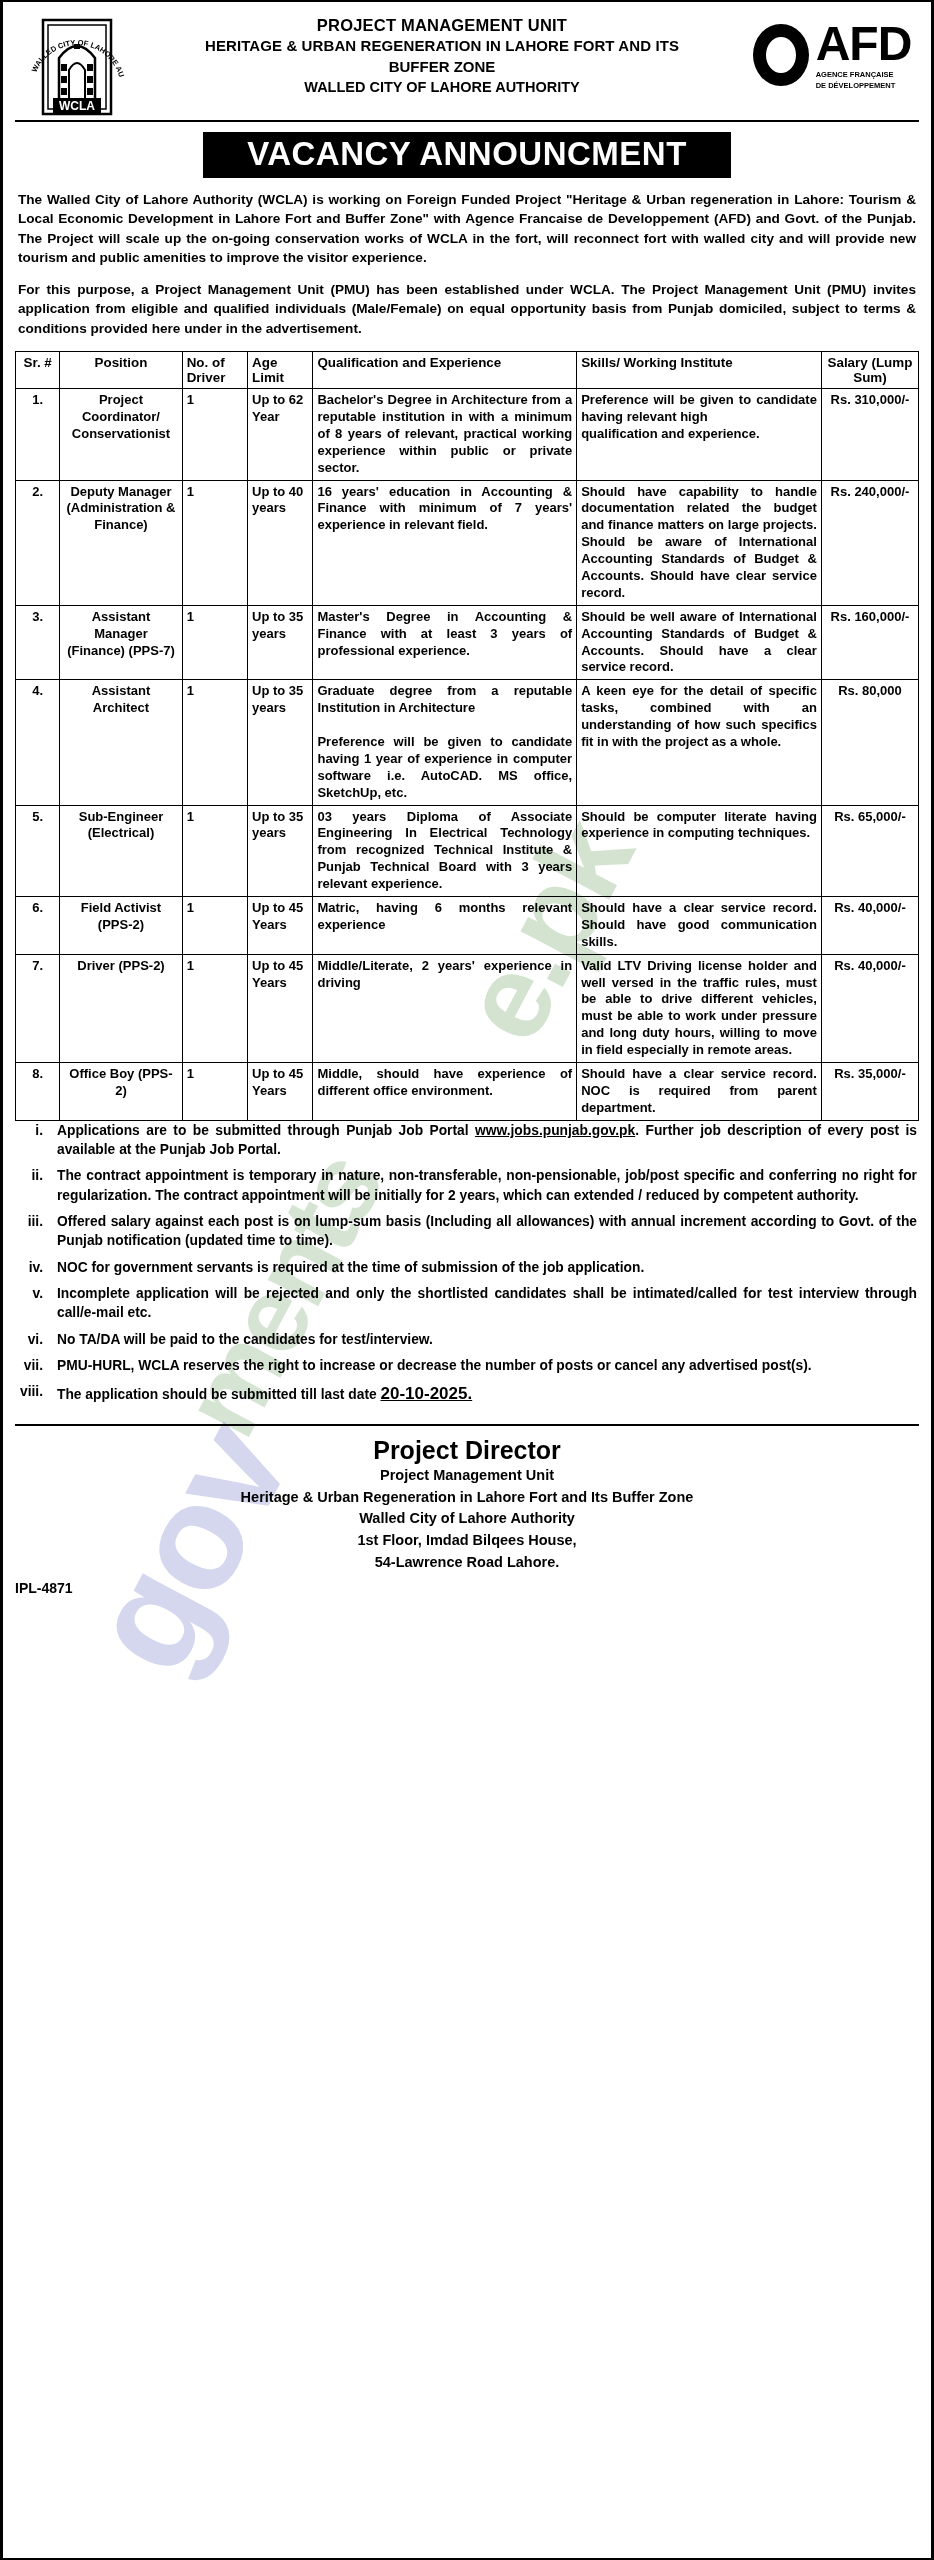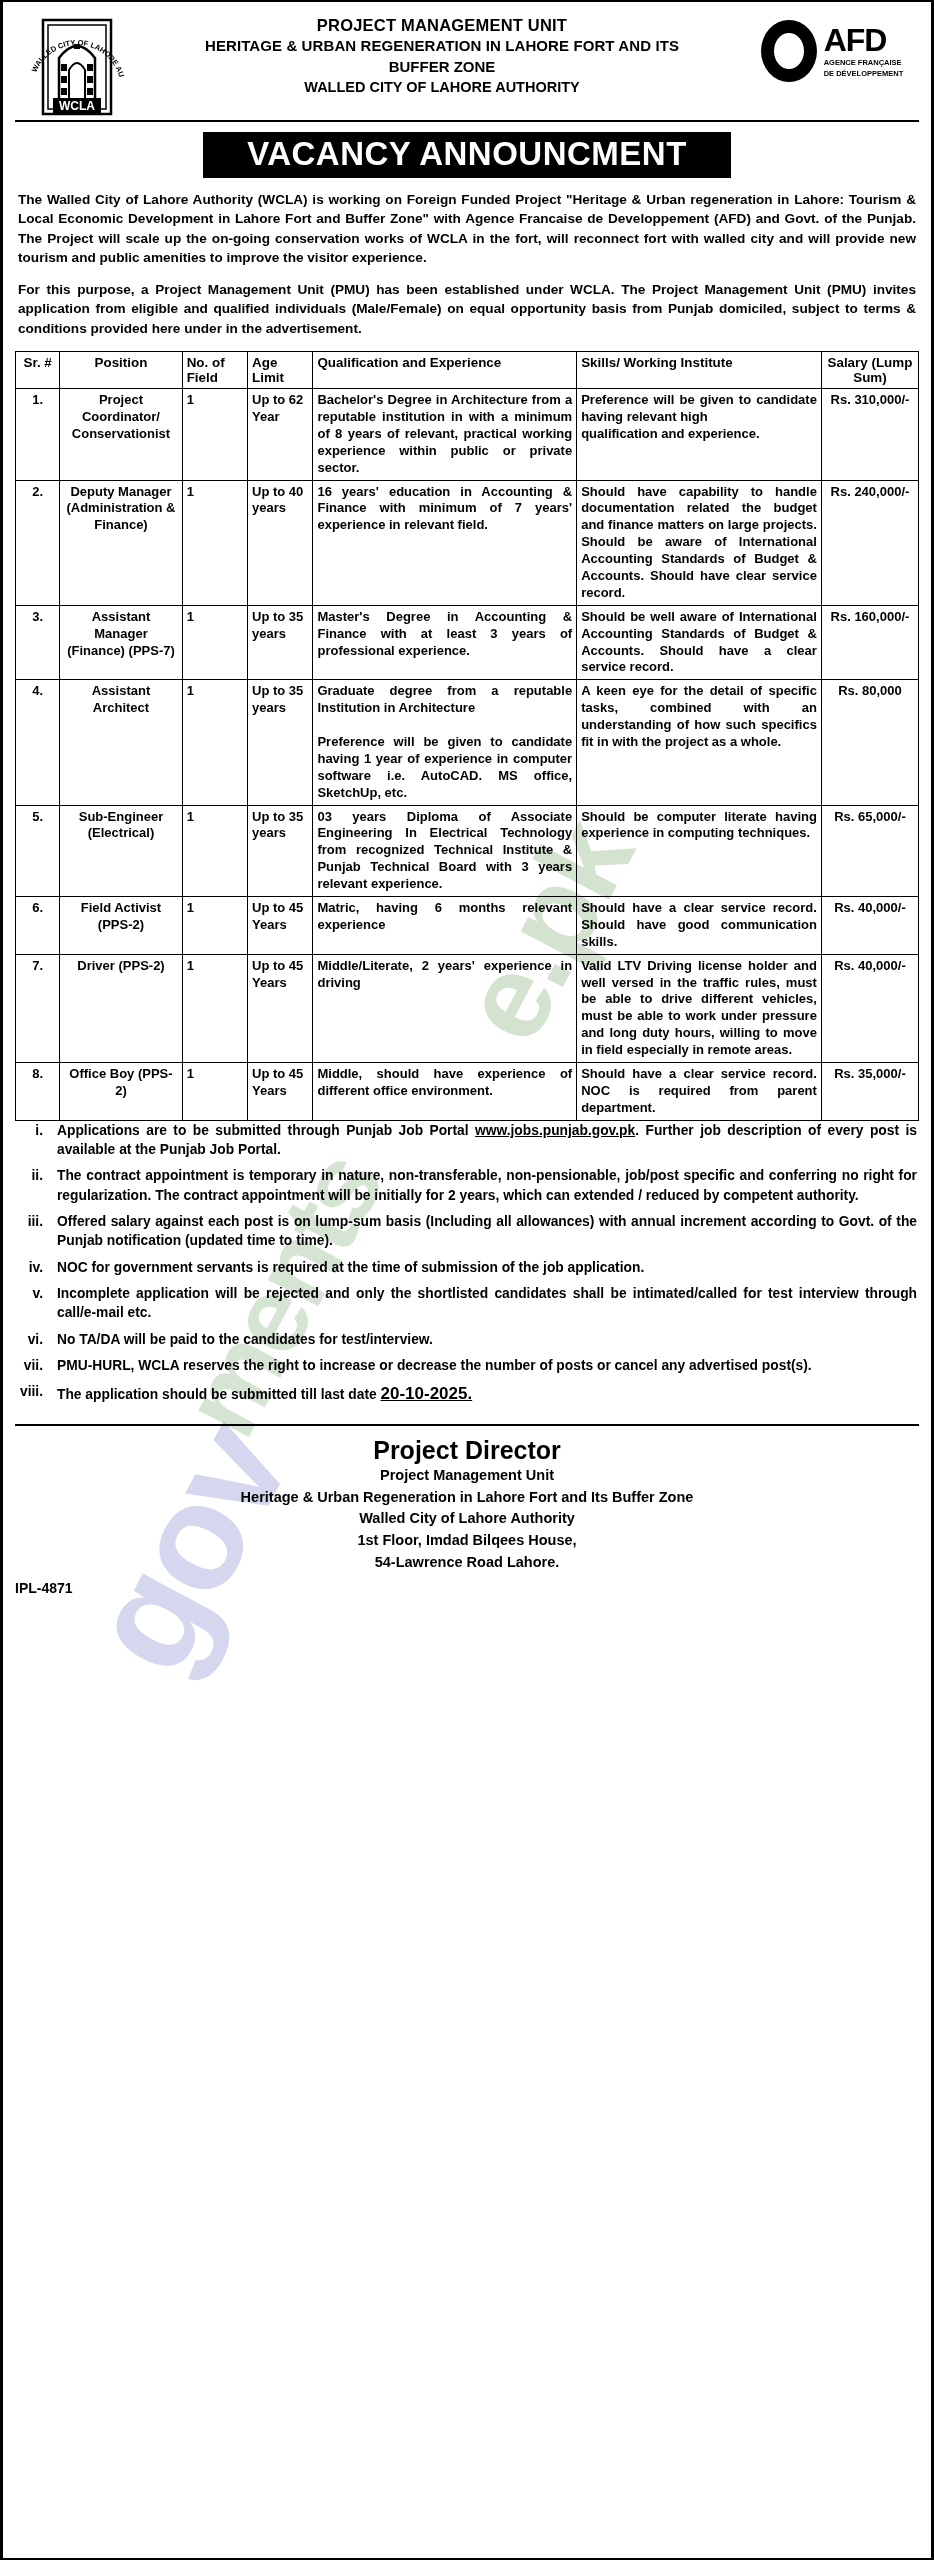--- a/index.html
+++ b/index.html
@@ -43,21 +43,21 @@
   .hdr-mid .l1 { font-size: 16.5px; font-weight: bold; letter-spacing: .2px; line-height: 1.35; }
   .hdr-mid .l2 { font-size: 15px; font-weight: bold; letter-spacing: .1px; line-height: 1.35; }
   .hdr-mid .l3 { font-size: 15px; font-weight: bold; line-height: 1.35; }
   .hdr-mid .l4 { font-size: 14.5px; font-weight: bold; line-height: 1.4; }
   .hdr-mid .l5 { font-size: 13.5px; font-weight: bold; line-height: 1.45; }
 
   .wcla-seal { width: 104px; height: 104px; position: relative; }
   .afd-logo { display:flex; align-items:center; gap: 7px; }
   .afd-ring { width: 56px; height: 62px; border: 13px solid #000; border-radius: 50%; }
   .afd-txt { line-height: 1; }
-  .afd-txt .big { font-size: 32px; font-weight: bold; letter-spacing: -1px; }
+  .afd-txt .big { font-size: 48px; font-weight: bold; letter-spacing: -1px; }
   .afd-txt .sm { font-size: 7.5px; font-weight: bold; line-height: 1.25; margin-top:2px;}
 
   
   .banner-wrap { text-align: center; padding: 10px 0 8px 0; }
   .banner {
     display: inline-block; background: #000; color: #fff;
     font-size: 33px; font-weight: bold; letter-spacing: .5px;
     padding: 3px 44px 5px 44px;
   }
 
@@ -166,21 +166,21 @@
         <col style="width:62px">
         <col style="width:62px">
         <col style="width:250px">
         <col style="width:232px">
         <col style="width:92px">
       </colgroup>
       <thead>
         <tr>
           <th class="c">Sr. #</th>
           <th class="c">Position</th>
-          <th>No. of Field</th>
+          <th>No. of Driver</th>
           <th>Age Limit</th>
           <th>Qualification and Experience</th>
           <th>Skills/ Working Institute</th>
           <th class="c">Salary (Lump Sum)</th>
         </tr>
       </thead>
       <tbody>
           <tr>
             <td class="sr" style="white-space: pre-line;">1.</td>
             <td class="pos" style="white-space: pre-line;">Project Coordinator/ Conservationist</td>

